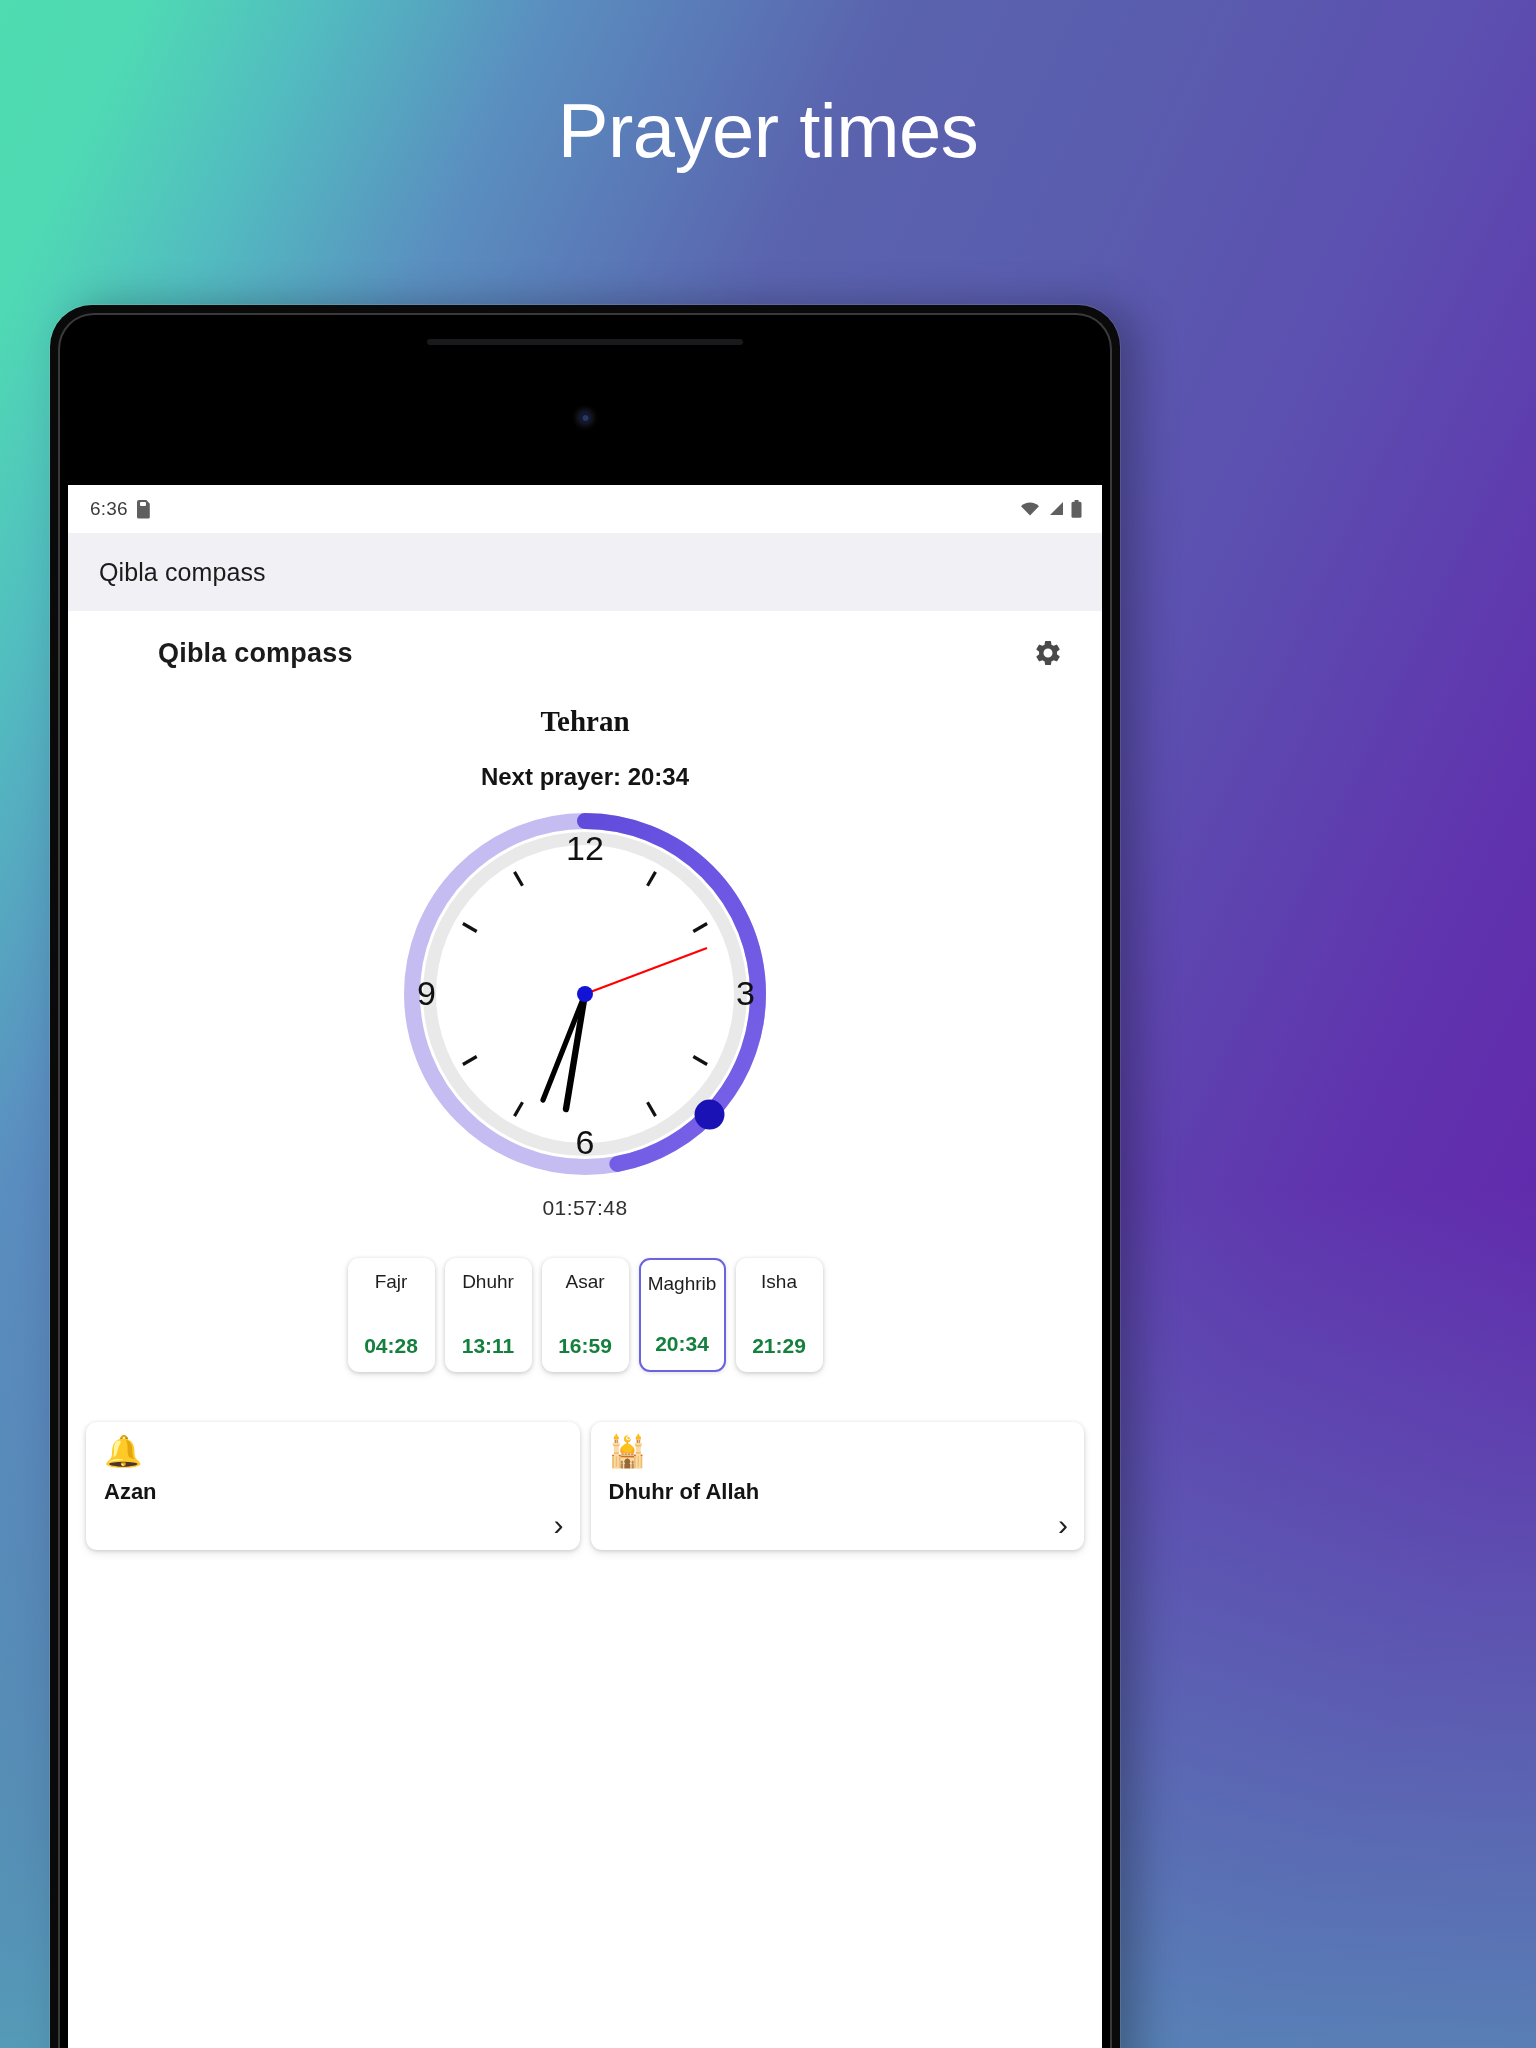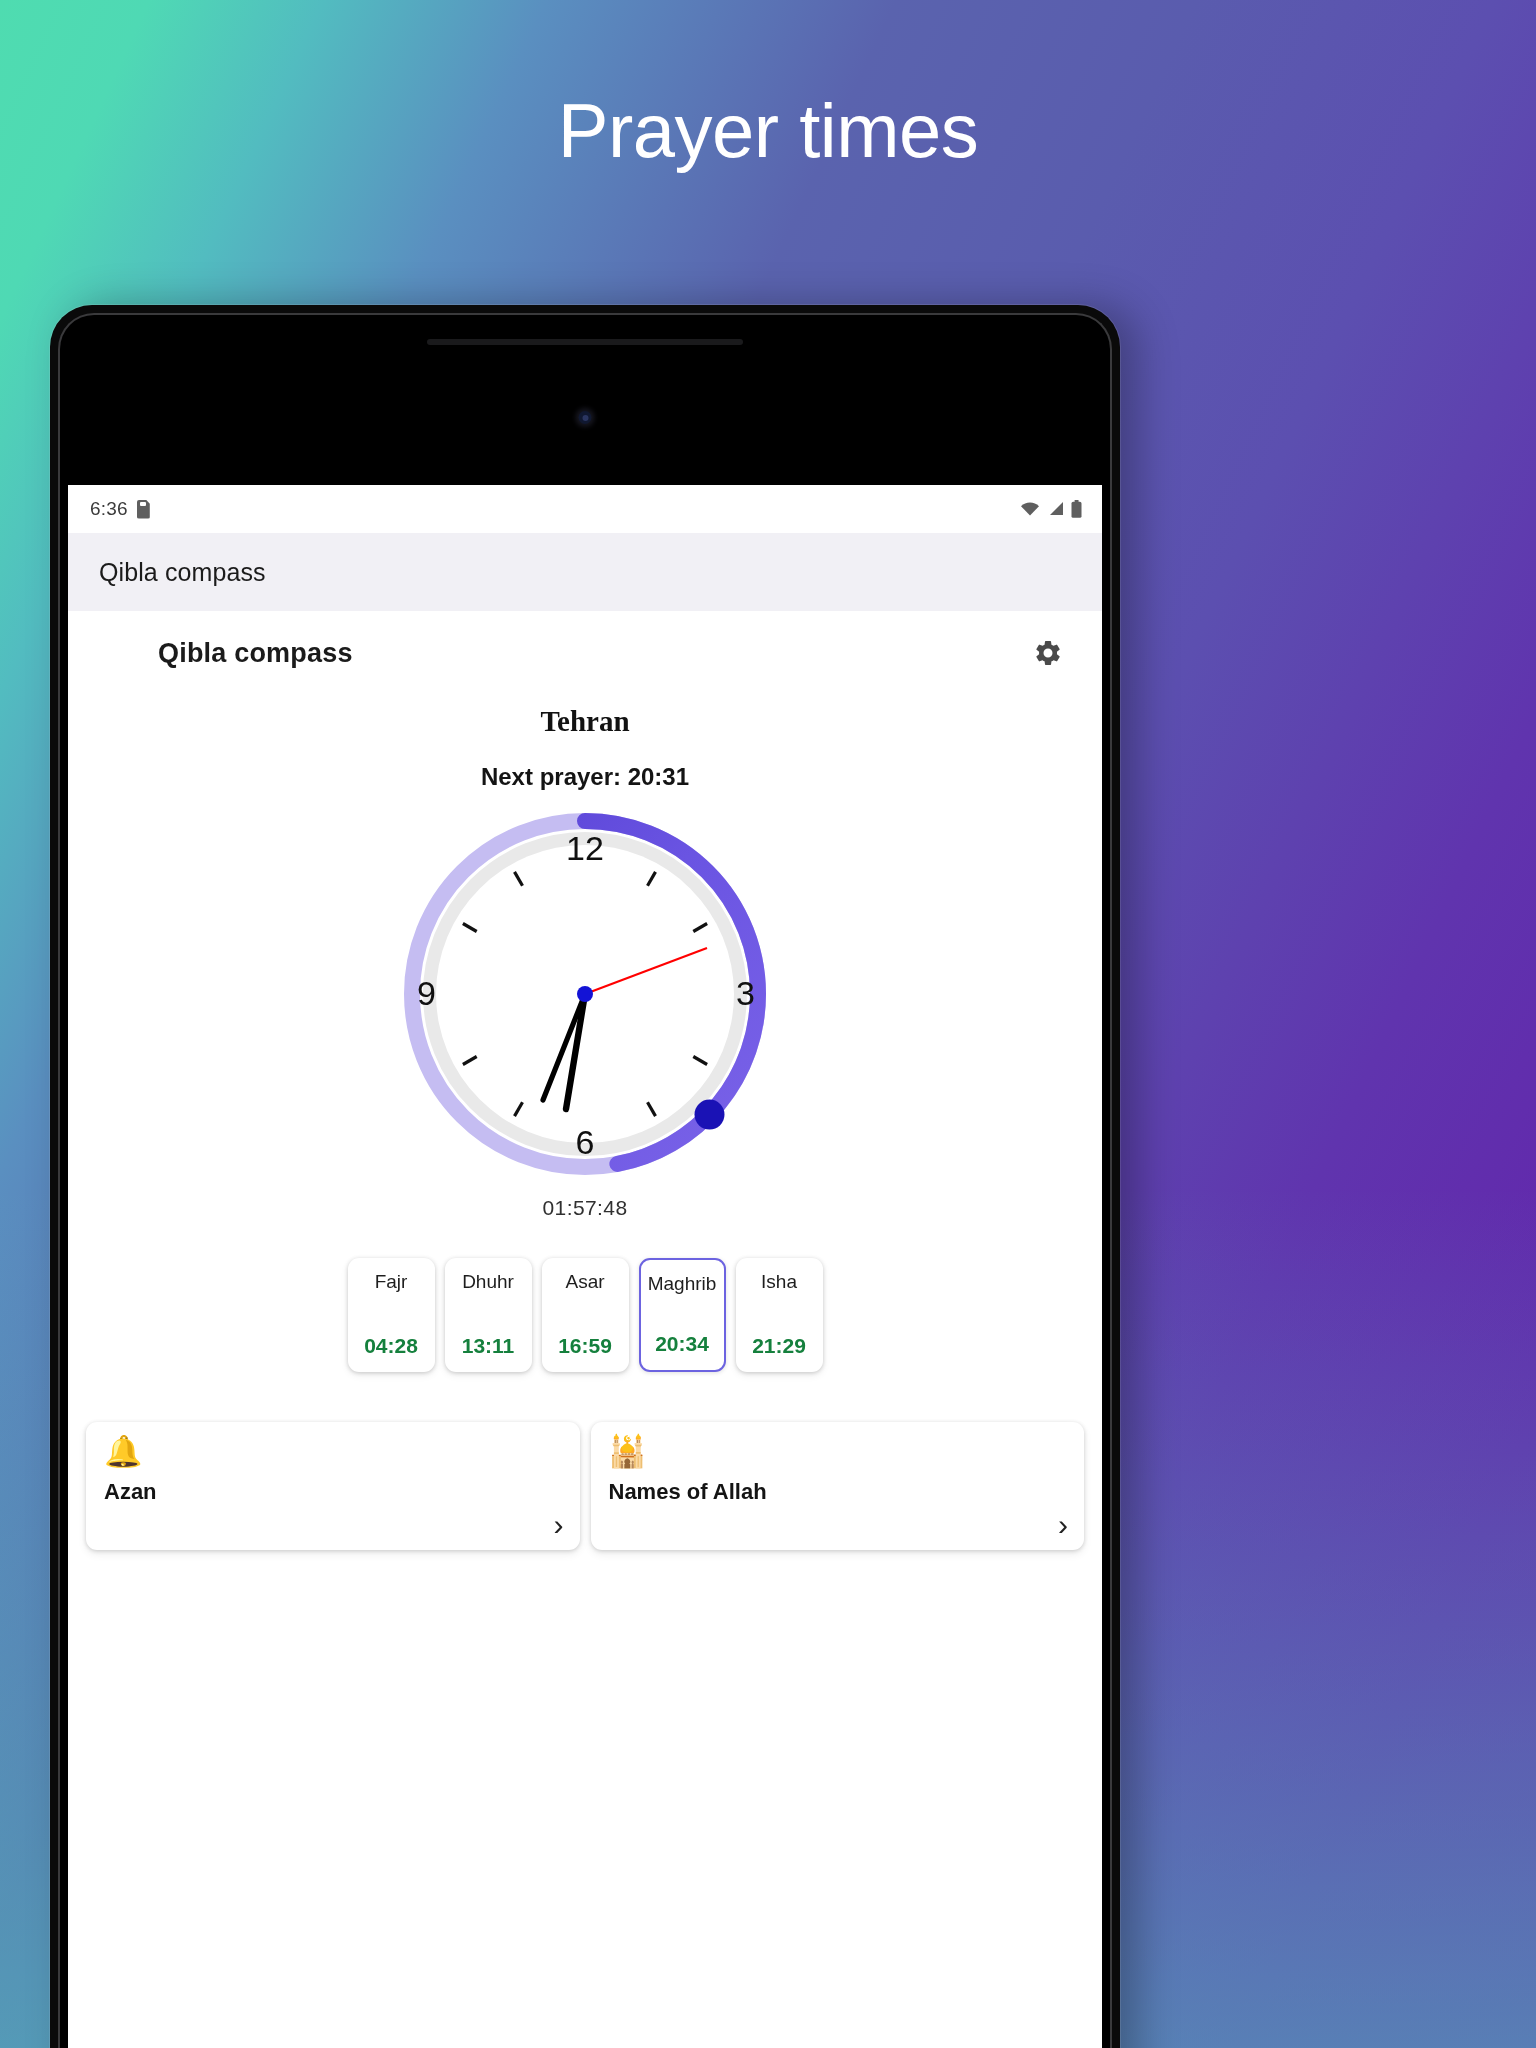--- a/index.html
+++ b/index.html
@@ -265,21 +265,21 @@
         <div id="page-header">
           <span id="page-title">Qibla compass</span>
           <span id="settings-btn">
             <svg width="30" height="30" viewBox="0 0 24 24">
               <path fill="#4a4a4a" d="M19.14 12.94a7.07 7.07 0 0 0 .06-.94 7.07 7.07 0 0 0-.06-.94l2.03-1.58a.49.49 0 0 0 .12-.61l-1.92-3.32a.49.49 0 0 0-.59-.22l-2.39.96a7.03 7.03 0 0 0-1.62-.94l-.36-2.54a.48.48 0 0 0-.48-.41h-3.84a.48.48 0 0 0-.48.41l-.36 2.54c-.59.24-1.13.56-1.62.94l-2.39-.96a.48.48 0 0 0-.59.22L2.74 8.87a.48.48 0 0 0 .12.61l2.03 1.58a7.3 7.3 0 0 0 0 1.88l-2.03 1.58a.49.49 0 0 0-.12.61l1.92 3.32c.12.22.37.3.59.22l2.39-.96c.5.38 1.03.7 1.62.94l.36 2.54c.04.24.24.41.48.41h3.84c.24 0 .44-.17.48-.41l.36-2.54c.59-.24 1.12-.56 1.62-.94l2.39.96c.22.08.47 0 .59-.22l1.92-3.32a.49.49 0 0 0-.12-.61l-2.03-1.58zM12 15.6A3.6 3.6 0 1 1 12 8.4a3.6 3.6 0 0 1 0 7.2z"></path>
             </svg>
           </span>
         </div>
 
         <div id="city-name">Tehran</div>
-        <div id="next-prayer">Next prayer: 20:31</div>
+        <div id="next-prayer">Next prayer: 20:34</div>
 
         <div id="clock-wrap">
           <div id="clock">
             <svg width="380" height="380" viewBox="0 0 380 380">
               <defs>
                 <linearGradient id="ringGrad" x1="0" y1="1" x2="1" y2="0">
                   <stop offset="0%" stop-color="#7a63e8"></stop>
                   <stop offset="55%" stop-color="#6a54e2"></stop>
                   <stop offset="100%" stop-color="#5540d4"></stop>
                 </linearGradient>
@@ -356,21 +356,21 @@
         </div>
 
         <div id="bottom-row">
           <div class="big-card">
             <div class="big-card-emoji">🔔</div>
             <div class="big-card-label">Azan</div>
             <div class="big-card-chevron">›</div>
           </div>
           <div class="big-card">
             <div class="big-card-emoji">🕌</div>
-            <div class="big-card-label">Names of Allah</div>
+            <div class="big-card-label">Dhuhr of Allah</div>
             <div class="big-card-chevron">›</div>
           </div>
         </div>
 
       </div>
     </div>
   </div>
 </div>
 
 </body></html>

